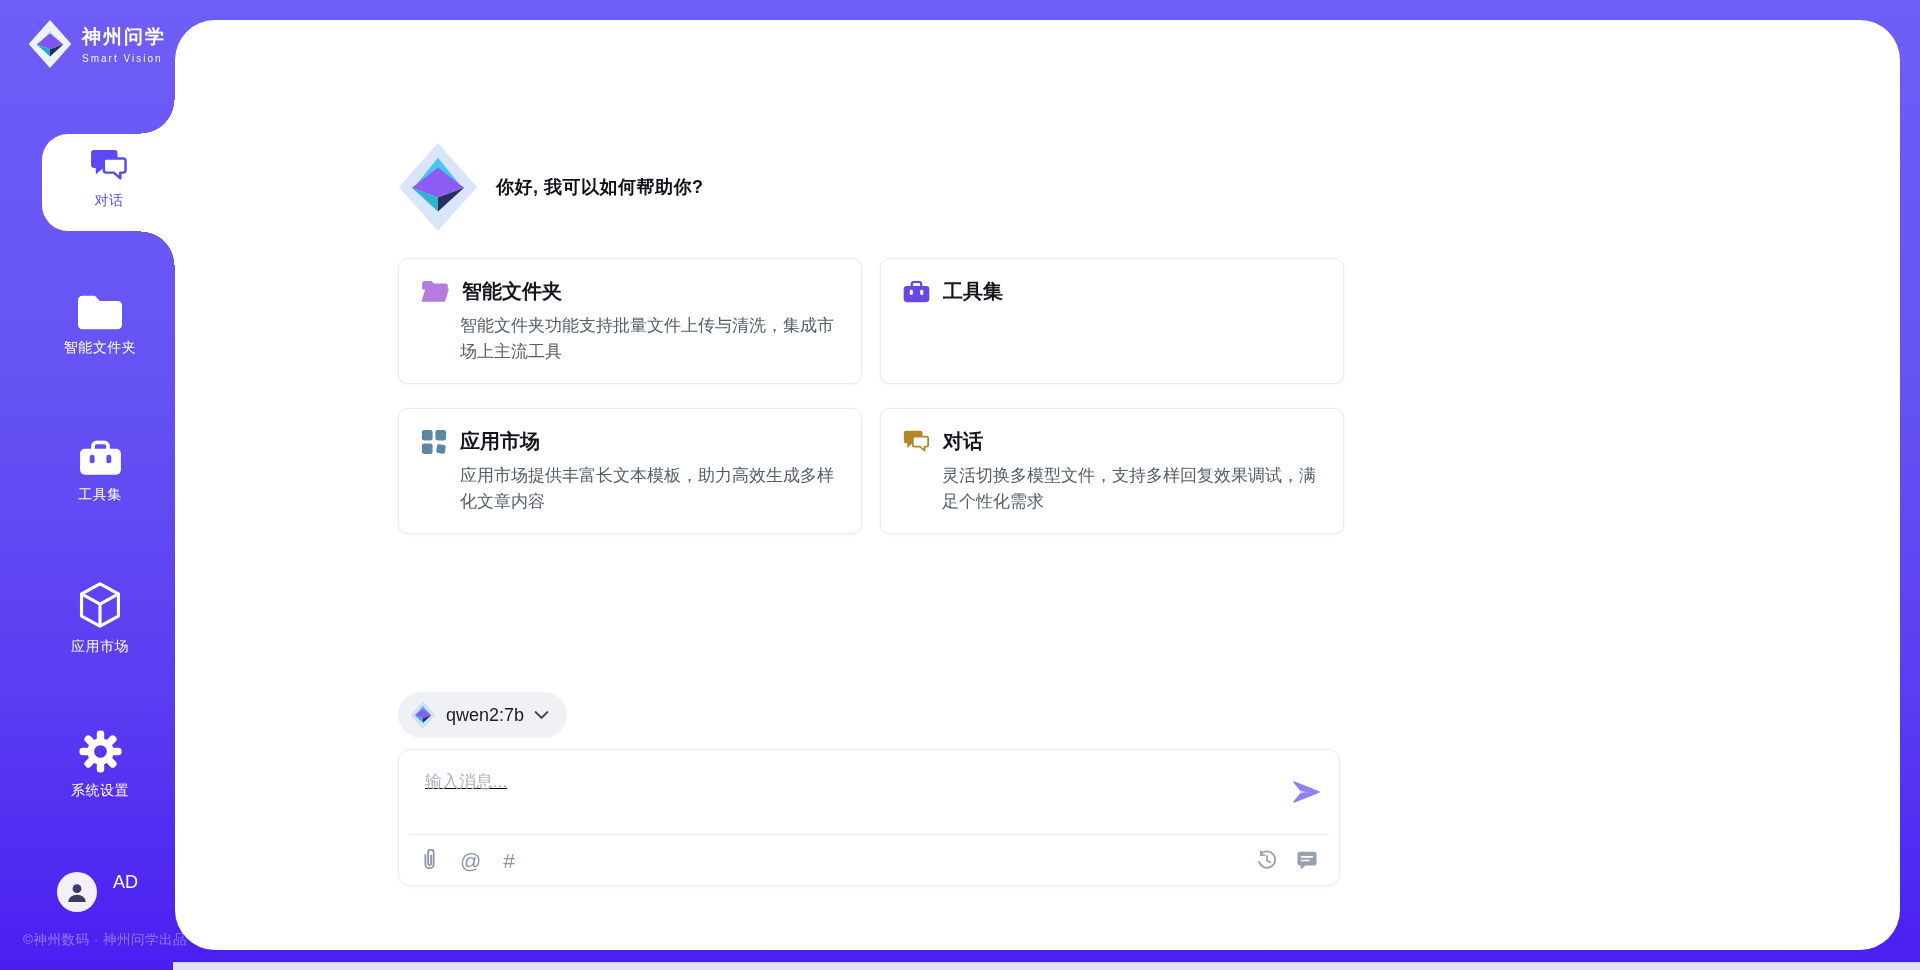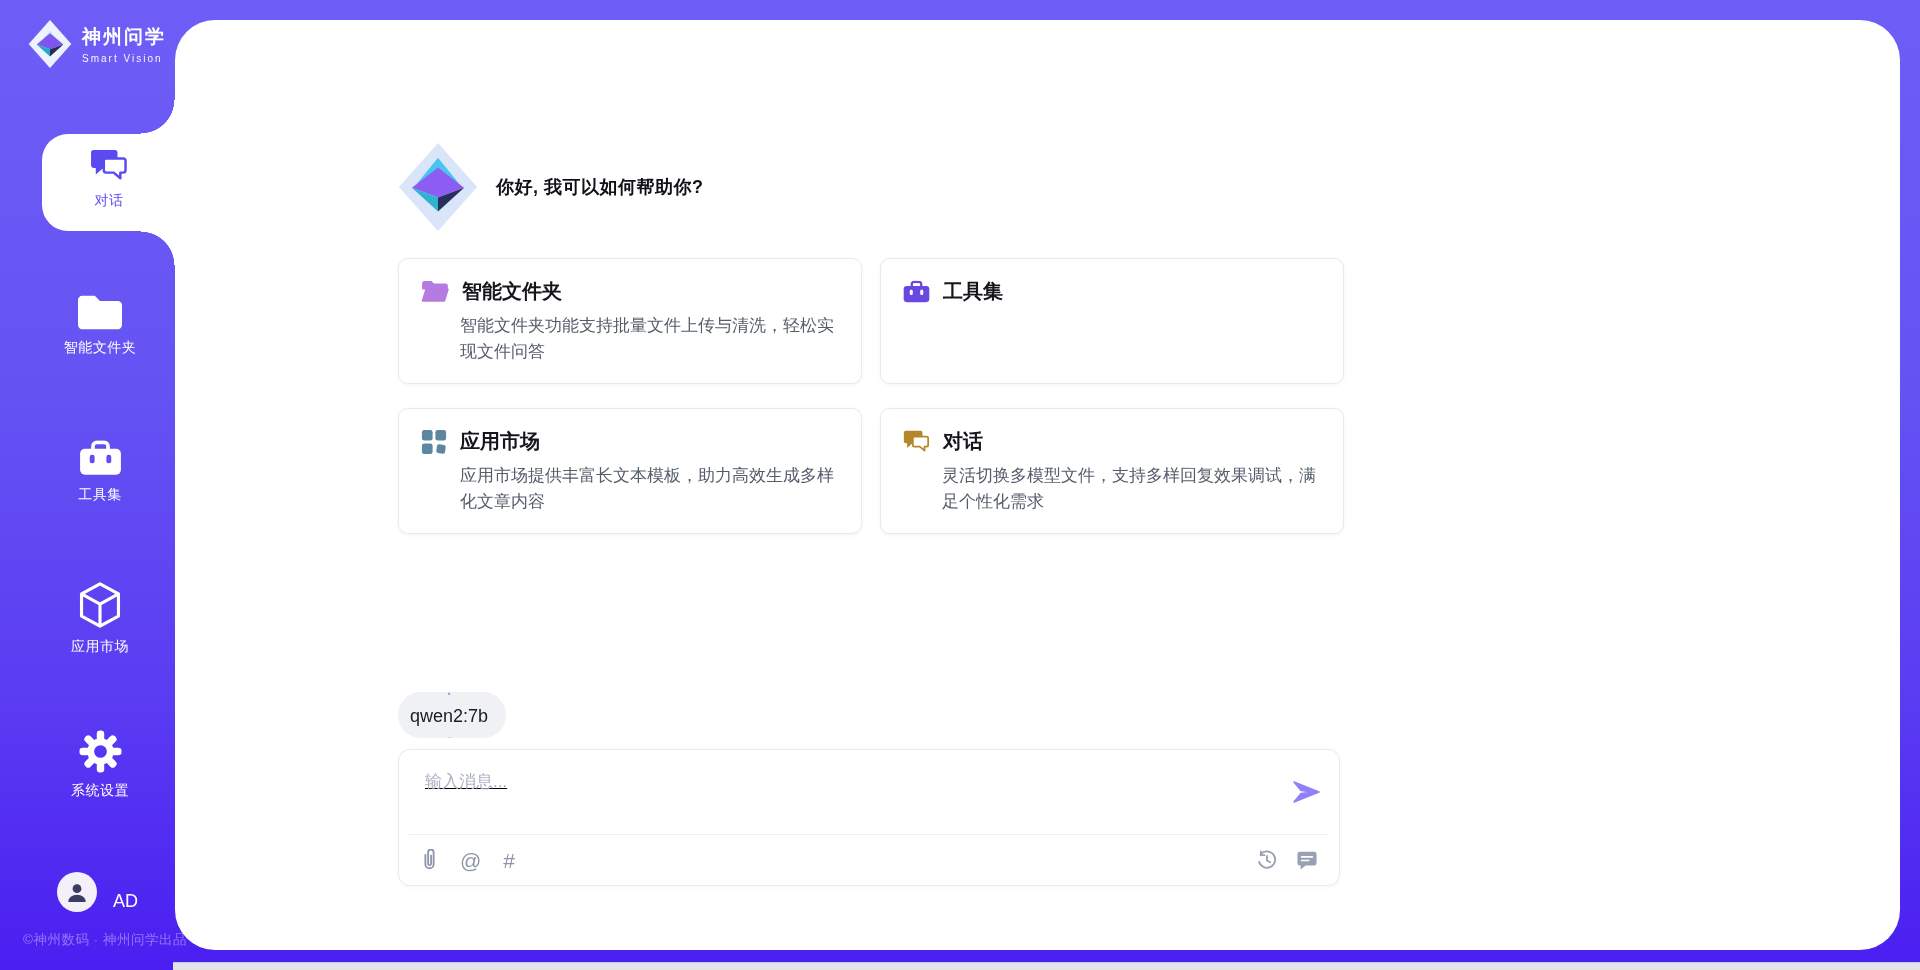--- a/index.html
+++ b/index.html
@@ -30,38 +30,38 @@
   }
   .tab-active .nav-label{color:#5b4af2;}
   .fillet{position:absolute;width:34px;height:34px;}
   .fillet-top{left:141px;top:100px;background:radial-gradient(circle 34px at 0 0,rgba(0,0,0,0) 33px,#fff 33.5px);}
   .fillet-bottom{left:141px;top:231px;background:radial-gradient(circle 34px at 0 100%,rgba(0,0,0,0) 33px,#fff 33.5px);}
   .nav-item{
     position:absolute;left:20px;width:160px;text-align:center;color:#fff;cursor:pointer;
     display:flex;flex-direction:column;align-items:center;
   }
   .nav-label{font-size:14px;margin-top:9px;letter-spacing:.5px;}
-  .user-row{position:absolute;left:57px;top:872px;display:flex;align-items:flex-end;gap:16px;cursor:pointer;}
+  .user-row{position:absolute;left:57px;top:872px;display:flex;align-items:flex-start;gap:16px;cursor:pointer;}
   .avatar{width:40px;height:40px;border-radius:50%;background:#f4f0fa;display:flex;align-items:center;justify-content:center;overflow:hidden;}
   .user-name{color:#fff;font-size:18px;}
   .sidebar-footer{position:absolute;left:10px;top:931px;width:190px;font-size:13.5px;color:rgba(235,232,255,.42);letter-spacing:.5px;text-align:center;}
   
   .greeting{position:absolute;left:396px;top:143px;display:flex;align-items:center;gap:16px;}
   .greeting-title{font-size:18px;font-weight:800;color:#0f1115;letter-spacing:.5px;}
   .cards{position:absolute;left:398px;top:258px;display:grid;grid-template-columns:464px 464px;gap:24px 18px;}
   .card{
     box-sizing:border-box;min-height:125px;background:#fff;border:1px solid #e9eaef;border-radius:10px;
     padding:19px 22px;box-shadow:0 1px 4px rgba(20,20,43,.05);cursor:pointer;
   }
   .card-head{display:flex;align-items:center;gap:13px;}
   .card-title{font-size:20px;font-weight:bold;color:#14161b;}
   .card-desc{margin:8px 0 0 39px;font-size:17px;line-height:1.5;color:#545d6b;}
   .model-chip{
     position:absolute;left:398px;top:692px;height:46px;border-radius:23px;background:#eff1f5;
-    display:inline-flex;align-items:center;gap:10px;padding:0 18px 0 12px;cursor:pointer;flex-direction:column;
+    display:inline-flex;align-items:center;gap:10px;padding:0 18px 0 12px;cursor:pointer;
   }
   .model-name{font-size:18px;color:#191c22;}
   .composer{
     position:absolute;left:398px;top:749px;width:942px;height:137px;box-sizing:border-box;
     background:#fff;border:1px solid #e8eaee;border-radius:12px;box-shadow:0 1px 4px rgba(20,20,43,.04);text-decoration:underline;
   }
   .composer textarea{
     display:block;width:830px;height:58px;margin:18px 0 0 24px;border:none;outline:none;resize:none;
     font-family:"Liberation Sans",sans-serif;font-size:17px;color:#333a46;background:transparent;
   }
@@ -190,21 +190,21 @@
     <div class="card">
       <div class="card-head">
         <svg width="28" height="25" viewBox="0 0 31 26">
           <g fill="#b57be0" stroke="#b57be0" stroke-width="1.5" stroke-linejoin="round">
             <path d="M2 4a2 2 0 0 1 2-2h7l3 3h13a2 2 0 0 1 2 2v3H2z"></path>
             <polygon points="5.5,10.5 30,10.5 26,23.5 1.5,23.5"></polygon>
           </g>
         </svg>
         <span class="card-title">智能文件夹</span>
       </div>
-      <div class="card-desc">智能文件夹功能支持批量文件上传与清洗，轻松实现文件问答</div>
+      <div class="card-desc">智能文件夹功能支持批量文件上传与清洗，集成市场上主流工具</div>
     </div>
 
     <div class="card">
       <div class="card-head">
         <svg width="27" height="24" viewBox="0 0 40 34">
           <mask id="tbm-card">
             <rect x="0" y="0" width="40" height="34" fill="#fff"></rect>
             <rect x="10" y="13.5" width="4.5" height="8" rx="2" fill="#000"></rect>
             <rect x="25.5" y="13.5" width="4.5" height="8" rx="2" fill="#000"></rect>
           </mask>

